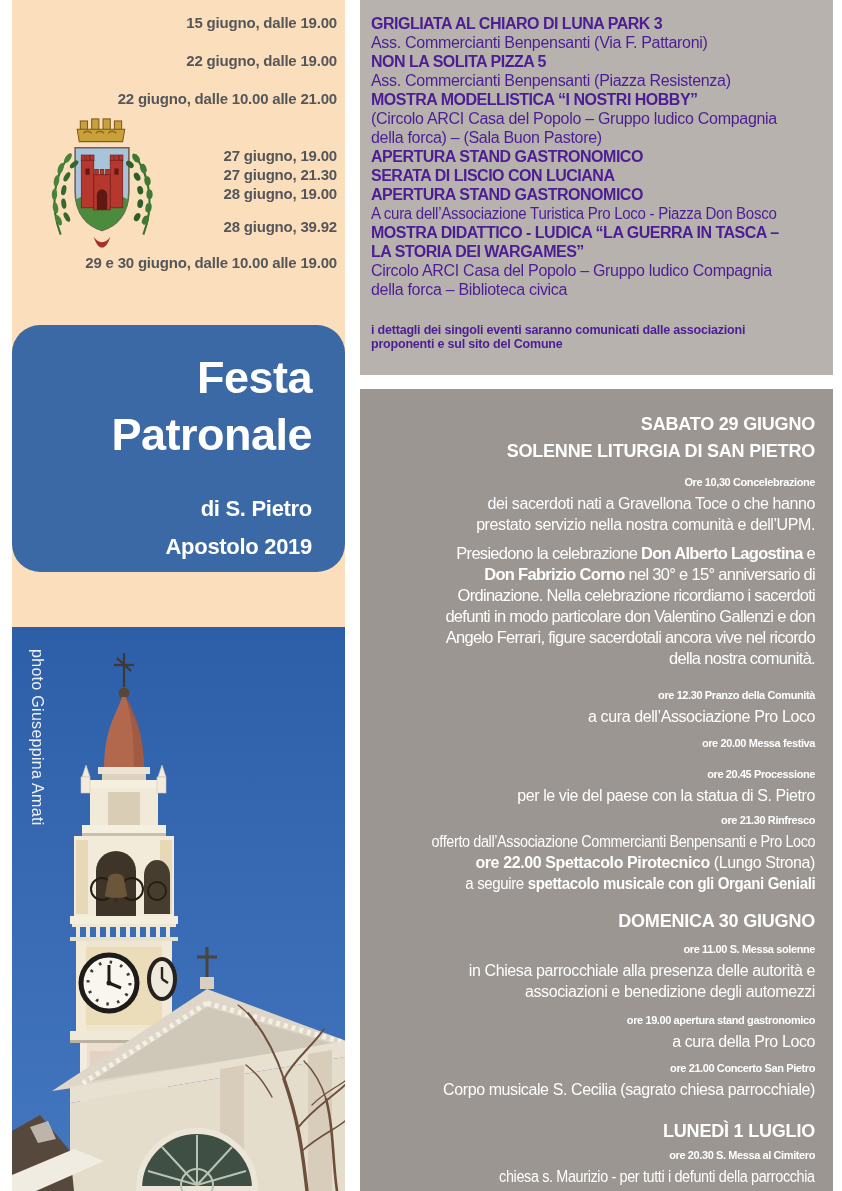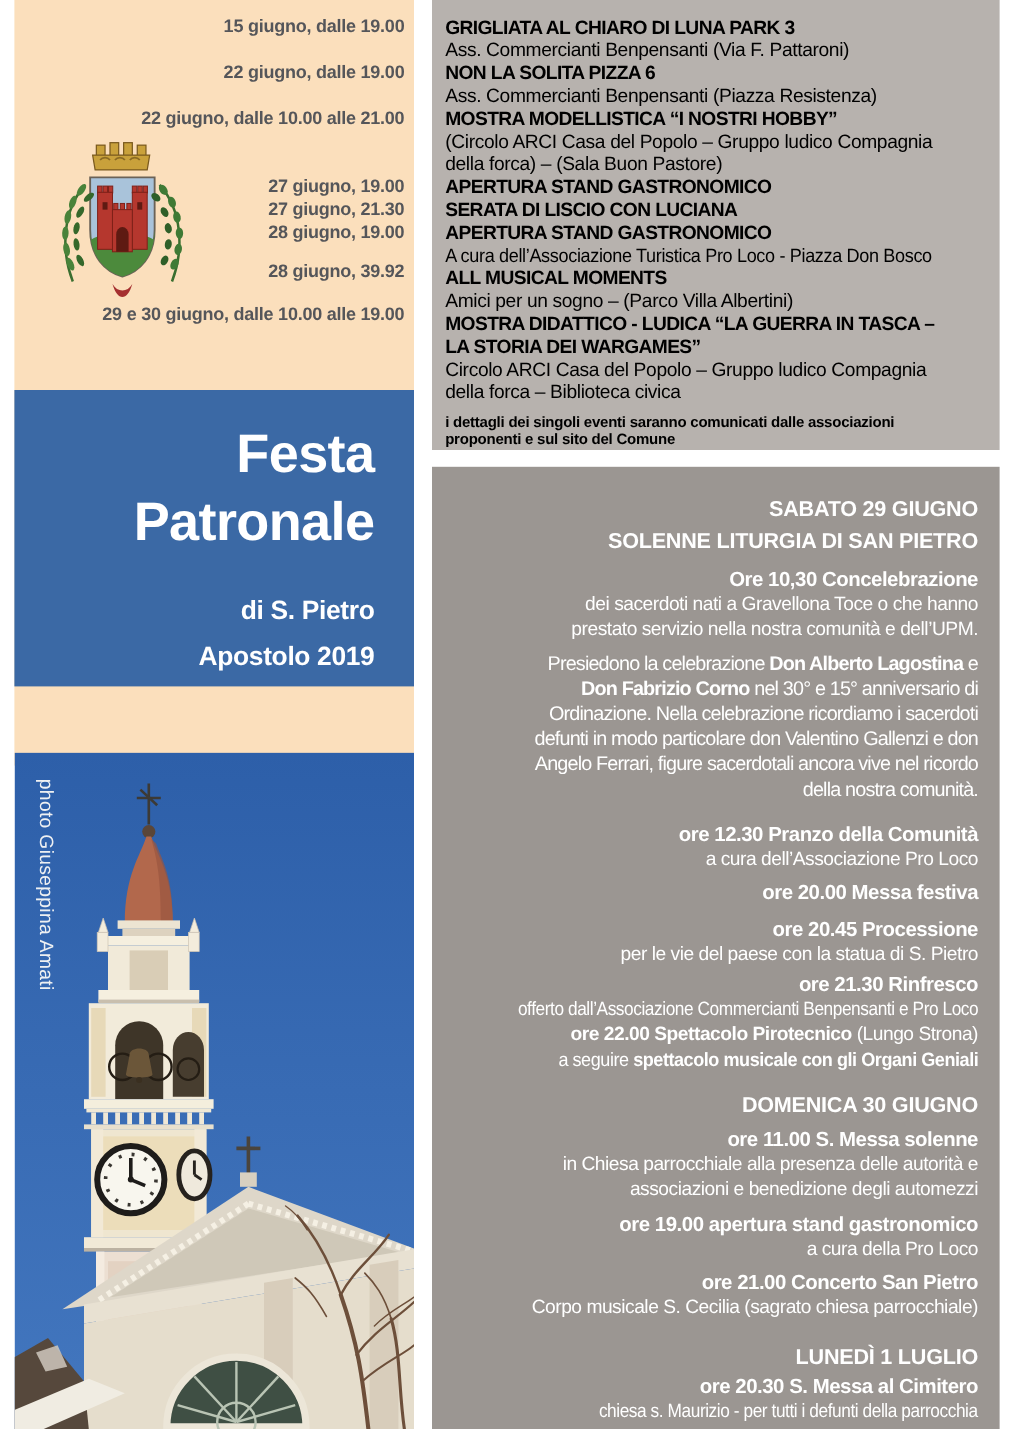--- a/index.html
+++ b/index.html
@@ -6,41 +6,41 @@
   body{font-family:"Liberation Sans","DejaVu Sans",sans-serif;color:#57585a;}
   .page{position:relative;width:842px;height:1191px;background:#ffffff;overflow:hidden;margin:0 auto;}
 
   
   .cream{position:absolute;left:12px;top:0;width:333px;height:638px;background:#fbdfbc;}
   .date-label{position:absolute;right:8px;font-size:15px;font-weight:700;letter-spacing:-0.2px;white-space:nowrap;color:#55565a;}
 
   .arms{position:absolute;left:28px;top:106px;width:124px;height:156px;}
 
   .bluebox{position:absolute;left:12px;top:325px;width:333px;height:247px;background:#3b69a5;
-           box-sizing:border-box;padding:24px 33px 0 10px;text-align:right;color:#ffffff;}
+           box-sizing:border-box;padding:24px 33px 0 10px;text-align:right;color:#ffffff;border-radius:28px;}
   .t-main{font-size:45px;font-weight:700;line-height:57px;letter-spacing:-0.5px;}
   .t-sub{font-size:22px;font-weight:700;line-height:38px;margin-top:27px;letter-spacing:-0.3px;}
 
   .photo{position:absolute;left:12px;top:627px;width:333px;height:564px;overflow:hidden;}
   .photo svg{display:block;}
   .credit{position:absolute;left:16px;top:22px;color:#eef0f2;font-size:16px;letter-spacing:0.3px;
           writing-mode:vertical-rl;white-space:nowrap;}
 
   
   .events{position:absolute;left:360px;top:0;width:473px;height:375px;background:#b7b2ae;
-          box-sizing:border-box;padding:14px 14px 0 11px;color:#000000;}
+          box-sizing:border-box;padding:14px 14px 0 11px;color:#4c1d95;}
   .ev-title{font-size:16px;font-weight:700;line-height:19px;letter-spacing:-0.5px;white-space:pre-line;}
   .ev-desc{font-size:16px;line-height:19px;letter-spacing:-0.3px;white-space:pre-line;}
   .sqL{display:inline-block;transform:scaleX(.94);transform-origin:0 50%;white-space:nowrap;}
-  .footnote{margin-top:8px;font-size:12.5px;font-weight:700;line-height:14px;letter-spacing:-0.2px;white-space:pre-line;}
+  .footnote{margin-top:24px;font-size:12.5px;font-weight:700;line-height:14px;letter-spacing:-0.2px;white-space:pre-line;}
 
   .program{position:absolute;left:360px;top:389px;width:473px;height:820px;background:#9b9692;
            box-sizing:border-box;padding:22px 18px 0 10px;text-align:right;color:#ffffff;}
   .ph{font-size:18px;font-weight:700;line-height:27px;letter-spacing:-0.2px;}
-  .ih{font-size:17px;font-weight:700;line-height:21px;letter-spacing:-0.4px;}
+  .ih{font-size:11px;font-weight:700;line-height:21px;letter-spacing:-0.4px;}
   .ib{font-size:16px;line-height:21px;letter-spacing:-0.4px;white-space:pre-line;}
   .para{font-size:16.5px;line-height:21px;letter-spacing:-0.7px;white-space:pre-line;}
   .b{font-weight:700;}
   .sq90{display:inline-block;transform:scaleX(.90);transform-origin:100% 50%;white-space:nowrap;}
   .sq94{display:inline-block;transform:scaleX(.94);transform-origin:100% 50%;white-space:nowrap;}
   .mt4{margin-top:4px;}.mt6{margin-top:6px;}.mt7{margin-top:7px;}.mt8{margin-top:8px;}
   .mt10{margin-top:10px;}.mt14{margin-top:14px;}.mt16{margin-top:16px;}.mt18{margin-top:18px;}
 </style>
 </head>
 <body>
@@ -271,41 +271,37 @@
     </svg>
     <span class="credit">photo Giuseppina Amati</span>
   </div>
 
   <div class="events">
     <div>
       <div class="ev-title">GRIGLIATA AL CHIARO DI LUNA PARK 3</div>
       <div class="ev-desc">Ass. Commercianti Benpensanti (Via F. Pattaroni)</div>
     </div>
     <div>
-      <div class="ev-title">NON LA SOLITA PIZZA 6</div>
+      <div class="ev-title">NON LA SOLITA PIZZA 5</div>
       <div class="ev-desc">Ass. Commercianti Benpensanti (Piazza Resistenza)</div>
     </div>
     <div>
       <div class="ev-title">MOSTRA MODELLISTICA “I NOSTRI HOBBY”</div>
       <div class="ev-desc">(Circolo ARCI Casa del Popolo – Gruppo ludico Compagnia
 della forca) – (Sala Buon Pastore)</div>
     </div>
     <div>
       <div class="ev-title">APERTURA STAND GASTRONOMICO</div>
     </div>
     <div>
       <div class="ev-title">SERATA DI LISCIO CON LUCIANA</div>
     </div>
     <div>
       <div class="ev-title">APERTURA STAND GASTRONOMICO</div>
       <div class="ev-desc"><span class="sqL">A cura dell’Associazione Turistica Pro Loco - Piazza Don Bosco</span></div>
-    </div>
-    <div>
-      <div class="ev-title">ALL MUSICAL MOMENTS</div>
-      <div class="ev-desc">Amici per un sogno – (Parco Villa Albertini)</div>
     </div>
     <div>
       <div class="ev-title">MOSTRA DIDATTICO - LUDICA “LA GUERRA IN TASCA –
 LA STORIA DEI WARGAMES”</div>
       <div class="ev-desc">Circolo ARCI Casa del Popolo – Gruppo ludico Compagnia
 della forca – Biblioteca civica</div>
     </div>
     <div class="footnote">i dettagli dei singoli eventi saranno comunicati dalle associazioni
 proponenti e sul sito del Comune</div>
   </div>

